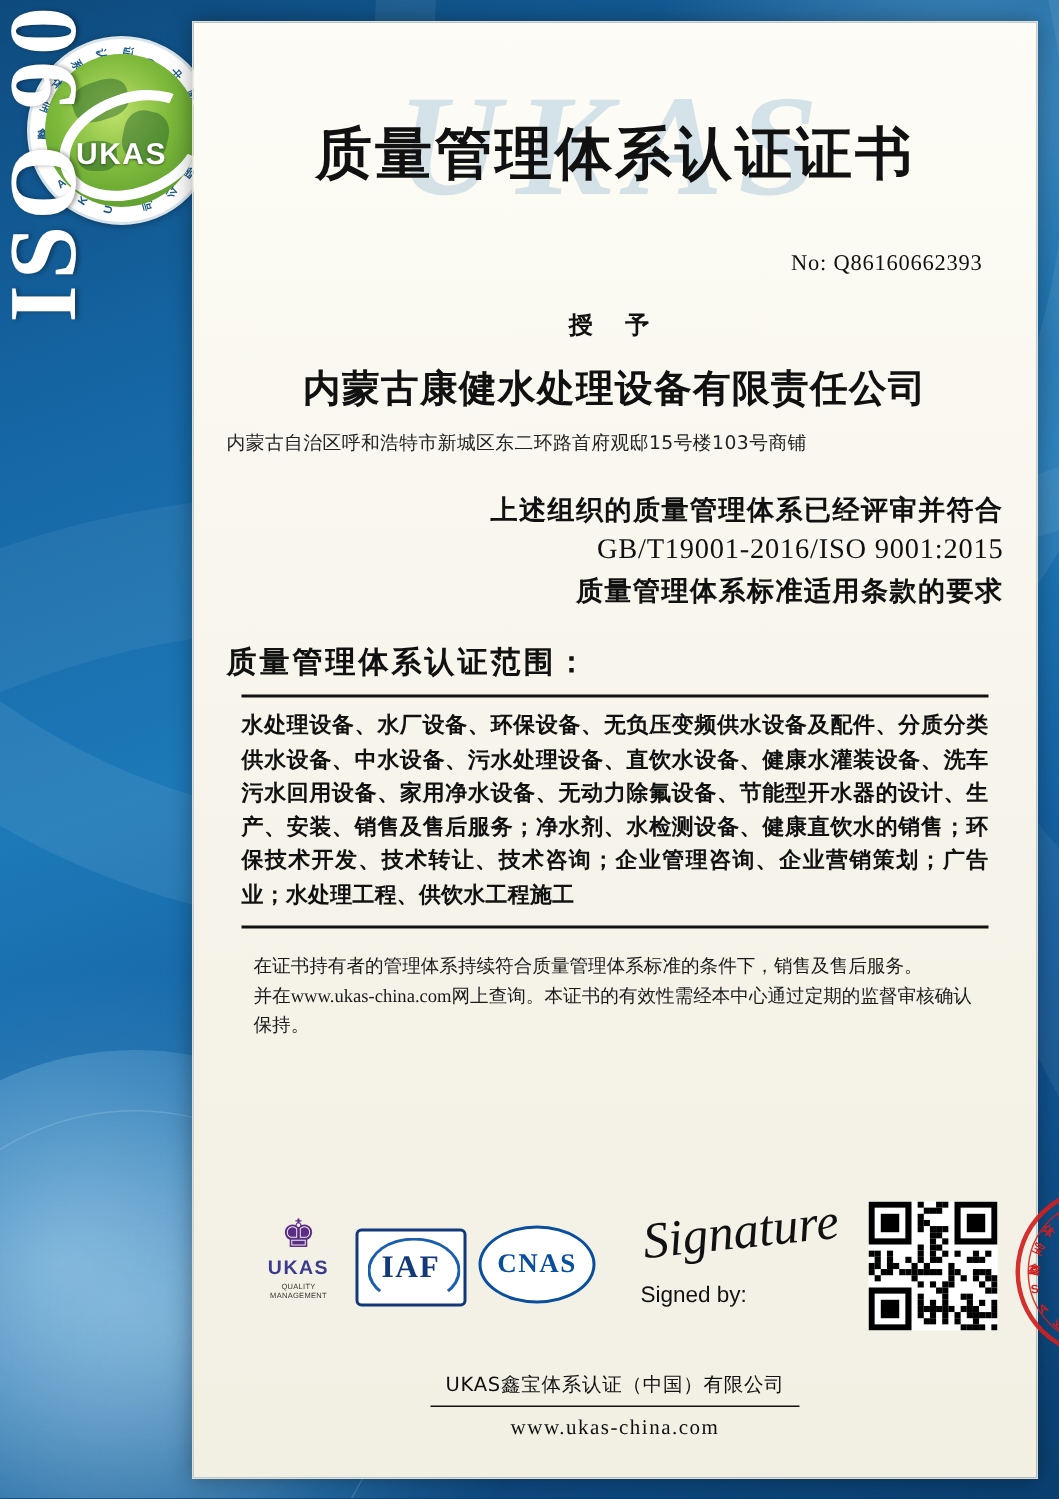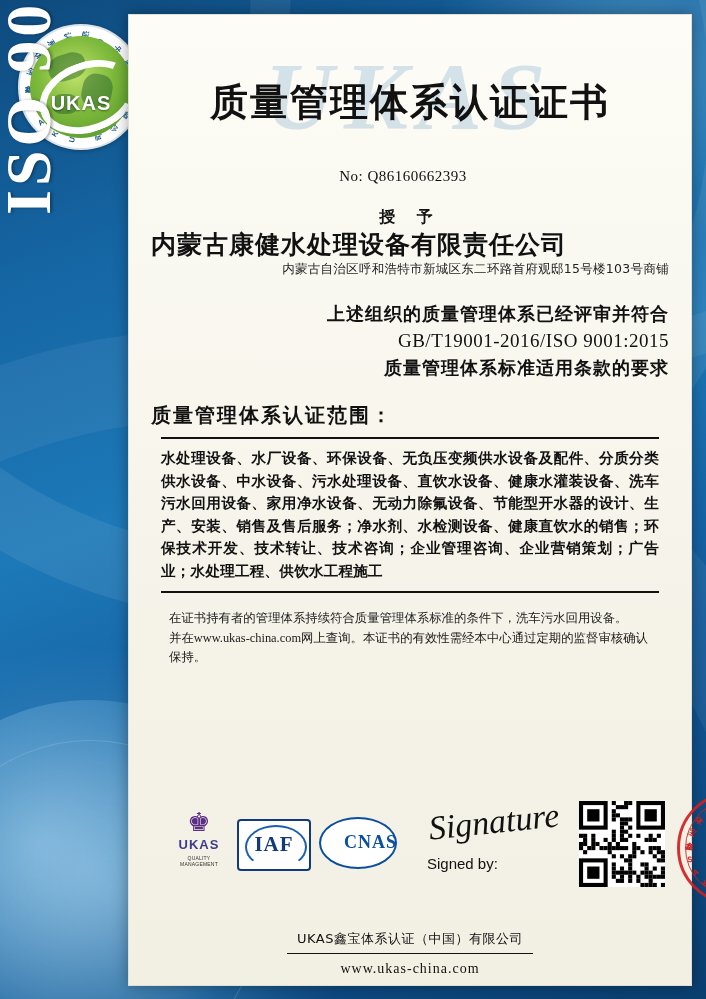--- a/index.html
+++ b/index.html
@@ -114,36 +114,36 @@
   }
   .title{
     position:relative;
     margin-top:62px;
     text-align:center;
     font-family:"DejaVu Sans","Liberation Sans",sans-serif;
     font-weight:bold;font-size:38px;letter-spacing:2px;
     color:#111111;
   }
   .cert-no{
-    margin-top:40px;text-align:center;padding-right:14px;
+    margin-top:40px;text-align:right;padding-right:14px;
     font-family:"Liberation Serif","DejaVu Serif",serif;
     font-size:15px;color:#111;letter-spacing:.5px;
   }
   .grant{
     margin-top:22px;text-align:center;
     font-family:"DejaVu Sans","Liberation Sans",sans-serif;
     font-weight:bold;font-size:16px;letter-spacing:8px;color:#111;
   }
   .company{
-    
+    margin-top:14px;text-align:center;
     font-family:"DejaVu Sans","Liberation Sans",sans-serif;
     font-weight:bold;font-size:25px;letter-spacing:1px;color:#111;
   }
   .address{
-    text-align:right;
+    margin-top:12px;text-align:left;
     font-family:"DejaVu Sans","Liberation Sans",sans-serif;
     font-size:12.5px;color:#222;letter-spacing:.3px;
   }
   .standard{
     margin-top:24px;text-align:right;color:#111;
   }
   .standard div{margin:4px 0;}
   .std-l1,.std-l3{
     font-family:"DejaVu Sans","Liberation Sans",sans-serif;
     font-weight:bold;font-size:18px;letter-spacing:1px;
@@ -201,21 +201,21 @@
     font-family:"Liberation Serif","DejaVu Serif",serif;
     font-weight:bold;font-size:21px;color:#123a7a;letter-spacing:1px;}
   .b-iaf .arcs{position:absolute;left:6px;top:4px;width:58px;height:40px;
     border:2px solid #1a5fae;border-radius:50%;border-bottom-color:transparent;}
   
   .b-cnas{left:190px;top:26px;width:78px;height:52px;}
   .b-cnas .oval{
     position:absolute;inset:0;border:2px solid #0a4f9e;border-radius:50%;
     background:#fff;}
   .b-cnas .tx{
-    position:absolute;left:0;right:0;top:15px;text-align:right;
+    position:absolute;left:0;right:0;top:15px;text-align:center;
     font-family:"Liberation Serif","DejaVu Serif",serif;
     font-weight:bold;font-size:18px;color:#0a4f9e;letter-spacing:1px;}
   
   .b-sign{left:290px;top:12px;width:150px;height:86px;}
   .sig-mark{
     position:absolute;left:10px;top:0;width:130px;height:48px;
     font-family:"Liberation Serif","DejaVu Serif",serif;
     font-style:italic;font-size:34px;color:#111;
     transform:rotate(-6deg);
     white-space:nowrap;overflow:hidden;
@@ -240,21 +240,21 @@
   .seal-arc span{
     position:absolute;left:50%;top:50%;
     font-size:8px;font-weight:bold;color:#d01f1f;
     transform-origin:0 0;white-space:nowrap;
   }
   .seal-bottom{
     position:absolute;left:0;right:0;bottom:14px;text-align:center;
     font-size:7px;color:#d01f1f;font-weight:bold;
   }
   .footer{
-    position:absolute;left:0;right:0;bottom:8px;text-align:center;
+    position:absolute;left:0;right:0;bottom:24px;text-align:center;
   }
   .footer .f1{
     font-family:"DejaVu Sans","Liberation Sans",sans-serif;
     font-size:13px;color:#111;border-bottom:1.5px solid #111;
     display:inline-block;padding:0 10px 5px 10px;letter-spacing:.5px;
   }
   .footer .f2{
     margin-top:7px;
     font-family:"Liberation Serif","DejaVu Serif",serif;
     font-size:14px;color:#111;letter-spacing:1px;
@@ -323,21 +323,21 @@
         <div class="std-l2">GB/T19001-2016/ISO 9001:2015</div>
         <div class="std-l3">质量管理体系标准适用条款的要求</div>
       </div>
 
       <div class="scope-title">质量管理体系认证范围：</div>
       <div class="rule"></div>
       <div class="scope-body">水处理设备、水厂设备、环保设备、无负压变频供水设备及配件、分质分类供水设备、中水设备、污水处理设备、直饮水设备、健康水灌装设备、洗车污水回用设备、家用净水设备、无动力除氟设备、节能型开水器的设计、生产、安装、销售及售后服务；净水剂、水检测设备、健康直饮水的销售；环保技术开发、技术转让、技术咨询；企业管理咨询、企业营销策划；广告业；水处理工程、供饮水工程施工</div>
       <div class="rule2"></div>
 
       <div class="note">
-        <div>在证书持有者的管理体系持续符合质量管理体系标准的条件下，洗车污水回用设备。</div>
+        <div>在证书持有者的管理体系持续符合质量管理体系标准的条件下，销售及售后服务。</div>
         <div>并在www.ukas-china.com网上查询。本证书的有效性需经本中心通过定期的监督审核确认保持。</div>
       </div>
 
 
       <div class="badges">
 
         <div class="badge b-ukas">
           <div class="crown">♚</div>
           <div class="nm">UKAS</div>
           <div class="sub">QUALITY MANAGEMENT</div>

